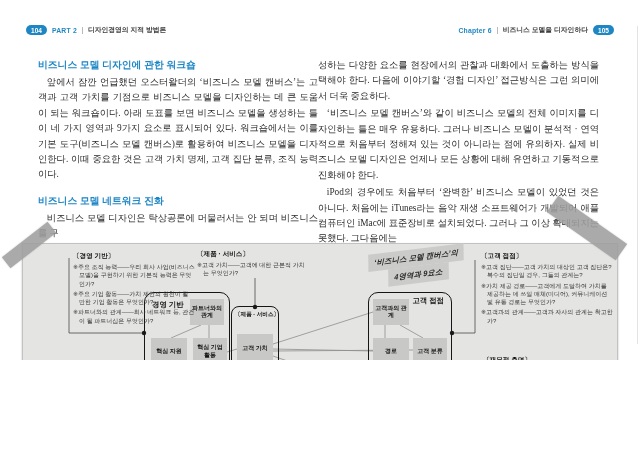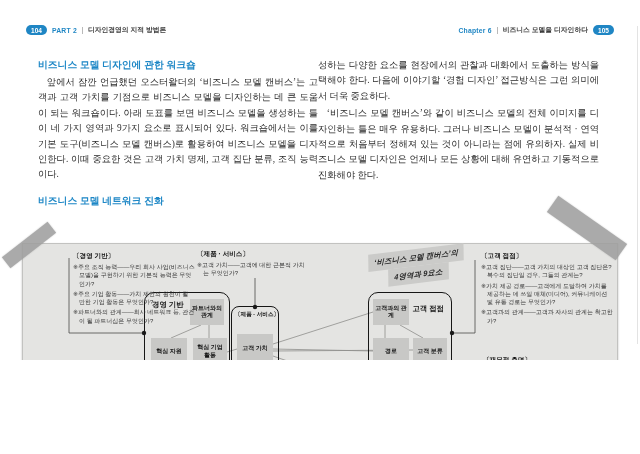--- a/index.html
+++ b/index.html
@@ -79,25 +79,27 @@
     <span class="hdr-part">Chapter 6</span>
     <span class="hdr-divider"></span>
     <span class="hdr-title">비즈니스 모델을 디자인하다</span>
     <span class="pagenum-badge">105</span>
   </div>
 
   <div class="col" id="col-left">
     <div class="blue-heading">비즈니스 모델 디자인에 관한 워크숍</div>
     <p class="para indent">앞에서 잠깐 언급했던 오스터왈더의 ‘비즈니스 모델 캔버스’는 고객과 고객 가치를 기점으로 비즈니스 모델을 디자인하는 데 큰 도움이 되는 워크숍이다. 아래 도표를 보면 비즈니스 모델을 생성하는 틀이 네 가지 영역과 9가지 요소로 표시되어 있다. 워크숍에서는 이를 기본 도구(비즈니스 모델 캔버스)로 활용하여 비즈니스 모델을 디자인한다. 이때 중요한 것은 고객 가치 명제, 고객 집단 분류, 조직 능력이다.</p>
     <div class="blue-heading h2-space">비즈니스 모델 네트워크 진화</div>
+    <p class="para indent">비즈니스 모델 디자인은 탁상공론에 머물러서는 안 되며 비즈니스를 구</p>
   </div>
 
   <div class="col" id="col-right">
     <p class="para">성하는 다양한 요소를 현장에서의 관찰과 대화에서 도출하는 방식을 택해야 한다. 다음에 이야기할 ‘경험 디자인’ 접근방식은 그런 의미에서 더욱 중요하다.</p>
     <p class="para indent">‘비즈니스 모델 캔버스’와 같이 비즈니스 모델의 전체 이미지를 디자인하는 틀은 매우 유용하다. 그러나 비즈니스 모델이 분석적 · 연역적으로 처음부터 정해져 있는 것이 아니라는 점에 유의하자. 실제 비즈니스 모델 디자인은 언제나 모든 상황에 대해 유연하고 기동적으로 진화해야 한다.</p>
+    <p class="para indent">iPod의 경우에도 처음부터 ‘완벽한’ 비즈니스 모델이 있었던 것은 아니다. 처음에는 iTunes라는 음악 재생 소프트웨어가 개발되어 애플 컴퓨터인 iMac에 표준장비로 설치되었다. 그러나 그 이상 확대되지는 못했다. 그다음에는</p>
   </div>
 
   <div id="panel">
 
     <svg id="wires" viewBox="0 0 596 182">
       <g stroke="#8e8e8c" stroke-width="0.8" fill="none">
         <line x1="178" y1="81" x2="148" y2="94"></line>
         <line x1="186" y1="81" x2="186" y2="94"></line>
         <line x1="204" y1="108" x2="214" y2="105"></line>
         <line x1="146" y1="121" x2="176" y2="138"></line>
@@ -126,21 +128,21 @@
       </g>
     </svg>
 
     <div class="group" style="left:121px;top:48px;width:86px;height:80px;">
       <div class="group-label" style="left:7px;top:7px;">경영 기반</div>
     </div>
     <div class="group" style="left:208px;top:62px;width:48px;height:64px;border-radius:8px;">
       <div class="group-label" style="left:3px;top:4px;font-size:5.6px;">〔제품 · 서비스〕</div>
     </div>
     <div class="group" style="left:345px;top:48px;width:84px;height:80px;">
-      <div class="group-label" style="right:7px;top:11px;">고객 접점</div>
+      <div class="group-label" style="right:7px;top:3px;">고객 접점</div>
     </div>
     <div class="group" style="left:136px;top:130px;width:304px;height:42px;">
       <div class="group-label" style="left:94px;top:20px;font-size:14px;">재무적 측면</div>
     </div>
 
     <div class="gbox" style="left:167px;top:55px;width:34px;height:26px;">파트너와의 관계</div>
     <div class="gbox" style="left:128px;top:94px;width:36px;height:27px;">핵심 자원</div>
     <div class="gbox" style="left:170px;top:94px;width:34px;height:27px;">핵심 기업 활동</div>
     <div class="gbox" style="left:214px;top:90px;width:36px;height:30px;">고객 가치</div>
     <div class="gbox" style="left:350px;top:55px;width:36px;height:26px;">고객과의 관계</div>

